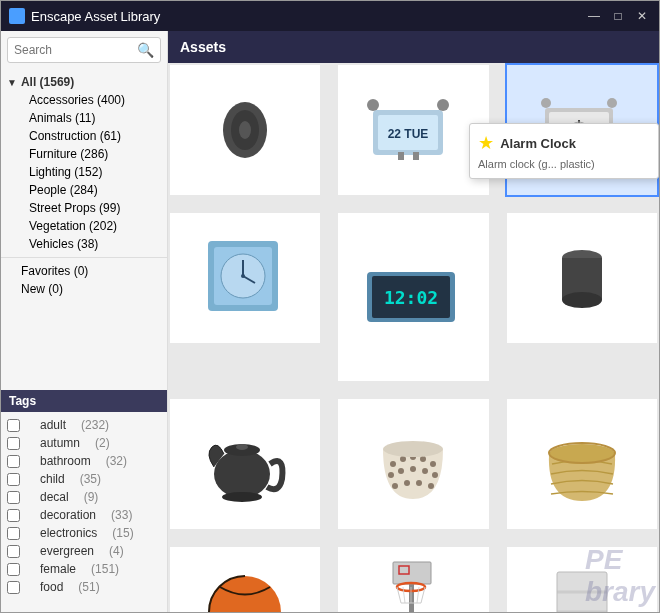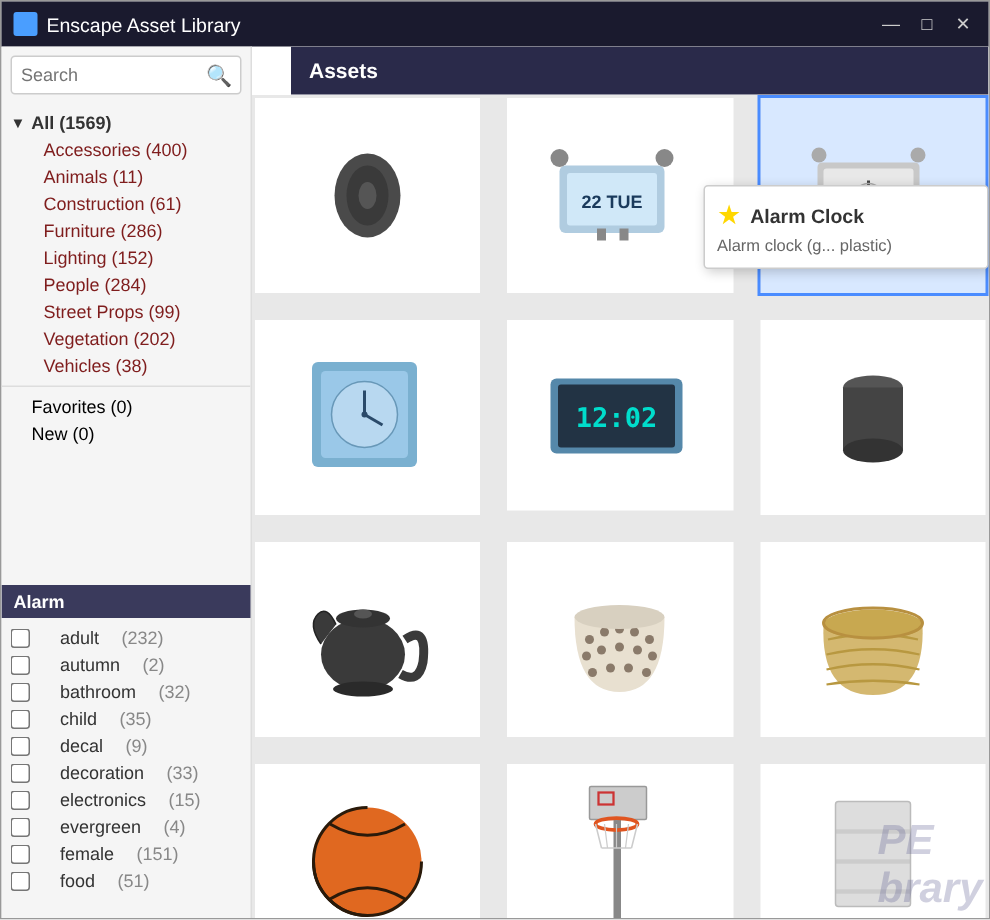--- a/index.html
+++ b/index.html
@@ -19,36 +19,36 @@
 
     .search-box { margin: 6px; position: relative; }
     .search-input { width: 100%; height: 26px; border: 1px solid #ccc; border-radius: 3px; padding: 0 33px 0 6px; font-size: 12px; outline: none; background: #fff; }
     .search-icon { position: absolute; right: 6px; top: 50%; transform: translateY(-50%); color: #888; font-size: 14px; pointer-events: none; }
 
     .tree-section { flex: 1; overflow-y: auto; padding: 4px 0; }
     .tree-item { padding: 2px 6px 2px 20px; cursor: pointer; display: flex; align-items: center; }
     .tree-item.root { padding-left: 6px; font-weight: bold; color: #333; }
     .tree-item .arrow { margin-right: 4px; font-size: 10px; }
     .tree-item .label { font-size: 12px; }
-    .tree-item .label.orange { color: #7f1d1d; }
+    .tree-item .label.orange { color: #000000; }
     .tree-item.indent1 { padding-left: 28px; }
 
     .divider { height: 1px; background: #ddd; margin: 4px 0; }
 
     .tags-section { flex-shrink: 0; }
     .tags-header { background: #3a3a5c; color: #fff; padding: 4px 8px; font-size: 12px; font-weight: bold; }
     .tags-list { overflow-y: auto; height: 200px; padding: 4px 6px; }
     .tag-item { display: flex; align-items: center; padding: 2px 0; font-size: 12px; cursor: pointer; gap: 15px; }
     .tag-item input[type=checkbox] { margin-right: 5px; width: 13px; height: 13px; }
     .tag-item .tag-label { color: #333; }
     .tag-item .tag-count { color: #888; }
 
     .right-panel { flex: 1; display: flex; flex-direction: column; overflow: hidden; }
 
-    .assets-header { height: 32px; background: #2a2a4a; color: #fff; display: flex; align-items: center; padding: 0 12px; font-size: 14px; font-weight: bold; flex-shrink: 0; margin-left: 26px; }
+    .assets-header { height: 32px; background: #2a2a4a; color: #fff; display: flex; align-items: center; padding: 0 12px; font-size: 14px; font-weight: bold; flex-shrink: 0; }
 
     .assets-grid-container { flex: 1; overflow-y: auto; position: relative; background: #e8e8e8; }
 
     .tooltip { position: absolute; top: 60px; right: 0; width: 190px; background: #fff; border: 1px solid #ccc; border-radius: 3px; box-shadow: 2px 2px 8px rgba(0,0,0,0.2); padding: 8px; z-index: 10; display: flex; flex-direction: column; gap: 4px; }
     .tooltip-header { display: flex; align-items: center; gap: 6px; }
     .tooltip-star { color: #ffd700; font-size: 18px; }
     .tooltip-title { font-weight: bold; font-size: 13px; color: #333; }
     .tooltip-desc { font-size: 11px; color: #666; }
 
     .grid { display: grid; grid-template-columns: repeat(3, 1fr); gap: 18px; padding: 2px; }
@@ -123,21 +123,21 @@
 
         <div class="tree-item">
           <span class="label">Favorites (0)</span>
         </div>
         <div class="tree-item">
           <span class="label">New (0)</span>
         </div>
       </div>
 
       <div class="tags-section">
-        <div class="tags-header">Alarm</div>
+        <div class="tags-header">Tags</div>
         <div class="tags-list">
 
           <label class="tag-item">
             <input type="checkbox" style="">
             <span class="tag-label">adult </span>
             <span class="tag-count">(232)</span>
           </label>
           <label class="tag-item">
             <input type="checkbox" style="">
             <span class="tag-label">autumn </span>
@@ -239,21 +239,21 @@
           <div class="grid-cell" style="height:130px;">
             <svg width="90" height="90" viewBox="0 0 90 90">
               <rect x="8" y="8" width="70" height="70" rx="4" fill="#7ab0d0"></rect>
               <rect x="14" y="14" width="58" height="58" rx="3" fill="#9ac8e8"></rect>
               <circle cx="43" cy="43" r="22" fill="#b8d8f0" stroke="#6898b8" stroke-width="1"></circle>
               <line x1="43" y1="43" x2="43" y2="27" stroke="#2a4a6a" stroke-width="2"></line>
               <line x1="43" y1="43" x2="55" y2="50" stroke="#2a4a6a" stroke-width="2"></line>
               <circle cx="43" cy="43" r="2" fill="#2a4a6a"></circle>
             </svg>
           </div>
-          <div class="grid-cell" style="height:127px;">
+          <div class="grid-cell" style="height:168px;">
             <svg width="100" height="70" viewBox="0 0 100 70">
               <rect x="4" y="10" width="88" height="50" rx="4" fill="#5588aa"></rect>
               <rect x="9" y="14" width="78" height="42" rx="2" fill="#223344"></rect>
               <text x="48" y="42" text-anchor="middle" font-size="18" font-weight="bold" fill="#00ddcc" font-family="monospace">12:02</text>
             </svg>
           </div>
           <div class="grid-cell" style="height:130px;">
             <svg width="70" height="80" viewBox="0 0 70 80">
               <ellipse cx="35" cy="20" rx="20" ry="8" fill="#555"></ellipse>
               <rect x="15" y="20" width="40" height="42" fill="#444"></rect>

